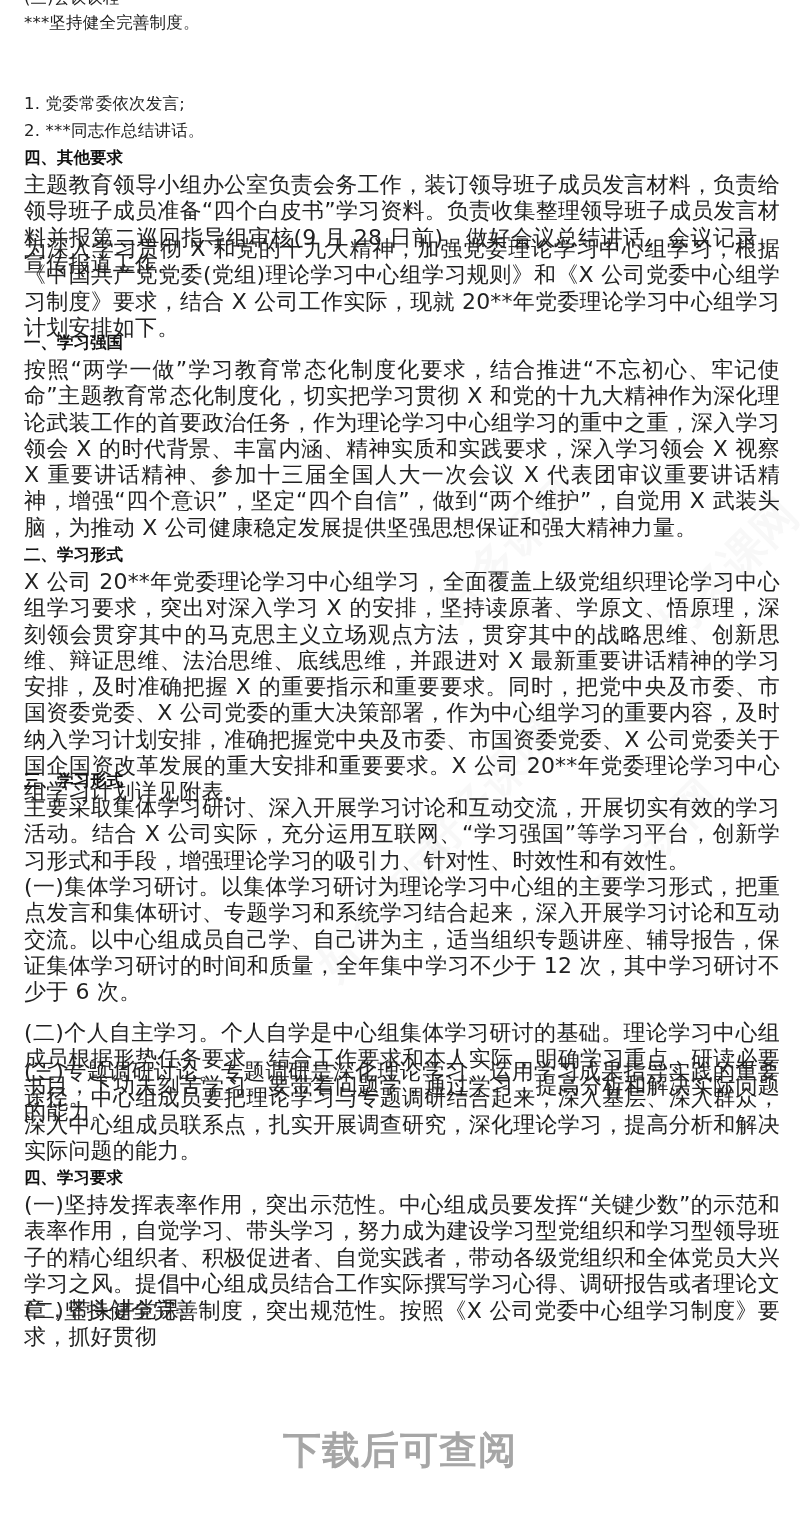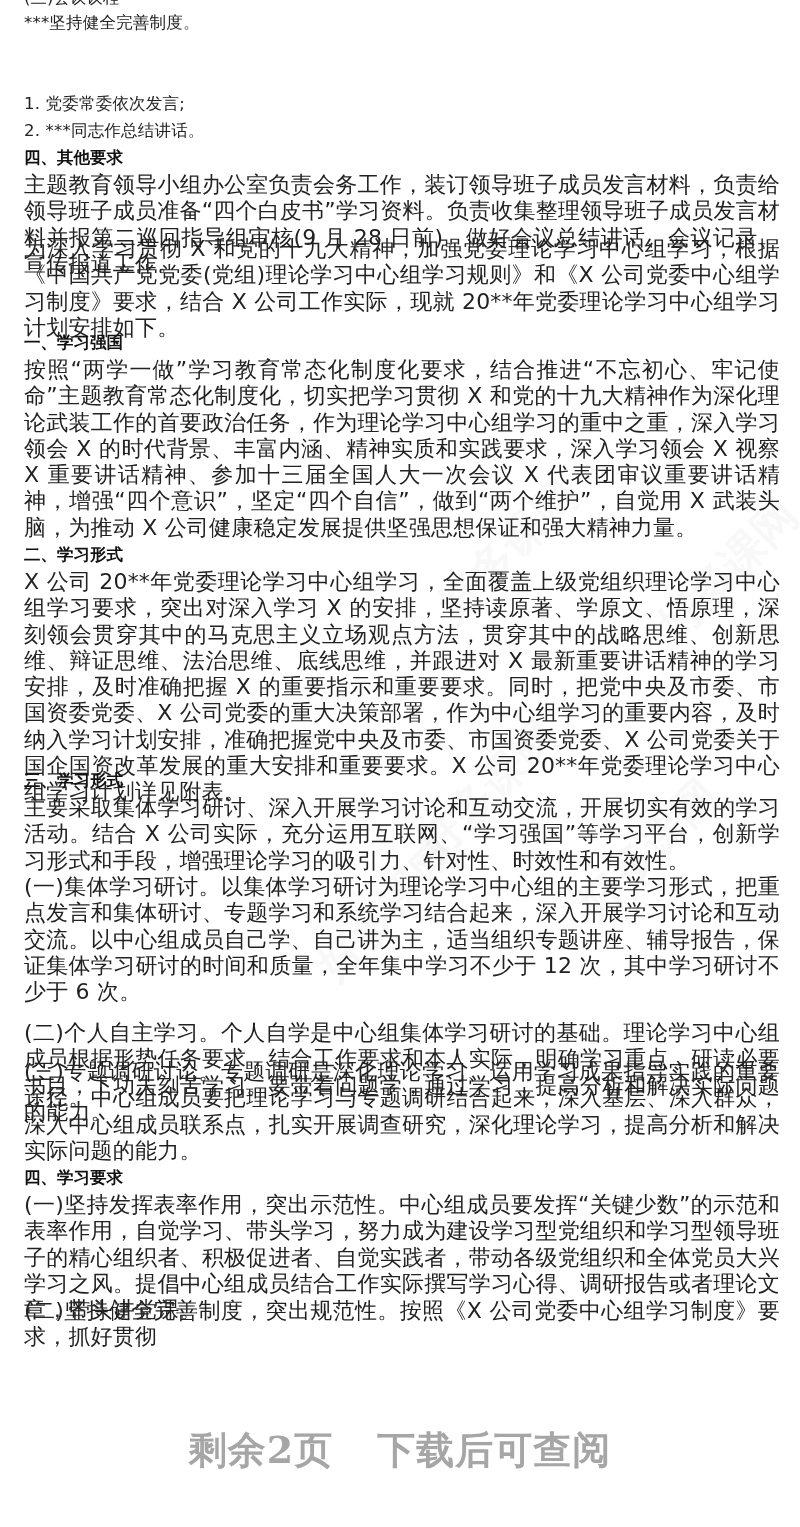--- a/index.html
+++ b/index.html
@@ -112,16 +112,15 @@
   <div class="para" style="top:795px;">主要采取集体学习研讨、深入开展学习讨论和互动交流，开展切实有效的学习活动。结合 X 公司实际，充分运用互联网、“学习强国”等学习平台，创新学习形式和手段，增强理论学习的吸引力、针对性、时效性和有效性。</div>
   <div class="para" style="top:874px;">(一)集体学习研讨。以集体学习研讨为理论学习中心组的主要学习形式，把重点发言和集体研讨、专题学习和系统学习结合起来，深入开展学习讨论和互动交流。以中心组成员自己学、自己讲为主，适当组织专题讲座、辅导报告，保证集体学习研讨的时间和质量，全年集中学习不少于 12 次，其中学习研讨不少于 6 次。</div>
   <div class="para" style="top:980px;margin-top:40px;">(二)个人自主学习。个人自学是中心组集体学习研讨的基础。理论学习中心组成员根据形势任务要求，结合工作要求和本人实际，明确学习重点，研读必要书目，下功夫刻苦学习。要带着问题学，通过学习，提高分析和解决实际问题的能力。</div>
   <div class="para" style="top:1059px;">(三)专题调研讨论。专题调研是深化理论学习、运用学习成果指导实践的重要途径。中心组成员要把理论学习与专题调研结合起来，深入基层、深入群众，深入中心组成员联系点，扎实开展调查研究，深化理论学习，提高分析和解决实际问题的能力。</div>
 
   <div class="heading" style="top:1165px;">四、学习要求</div>
   <div class="para" style="top:1192px;">(一)坚持发挥表率作用，突出示范性。中心组成员要发挥“关键少数”的示范和表率作用，自觉学习、带头学习，努力成为建设学习型党组织和学习型领导班子的精心组织者、积极促进者、自觉实践者，带动各级党组织和全体党员大兴学习之风。提倡中心组成员结合工作实际撰写学习心得、调研报告或者理论文章，带头讲党课。</div>
   <div class="para" style="top:1298px;">(二)坚持健全完善制度，突出规范性。按照《X 公司党委中心组学习制度》要求，抓好贯彻</div>
 
   <div class="more-banner">
-    <span>剩余2页</span>
     <span>下载后可查阅</span>
   </div>
 </div>
 
 </body></html>

